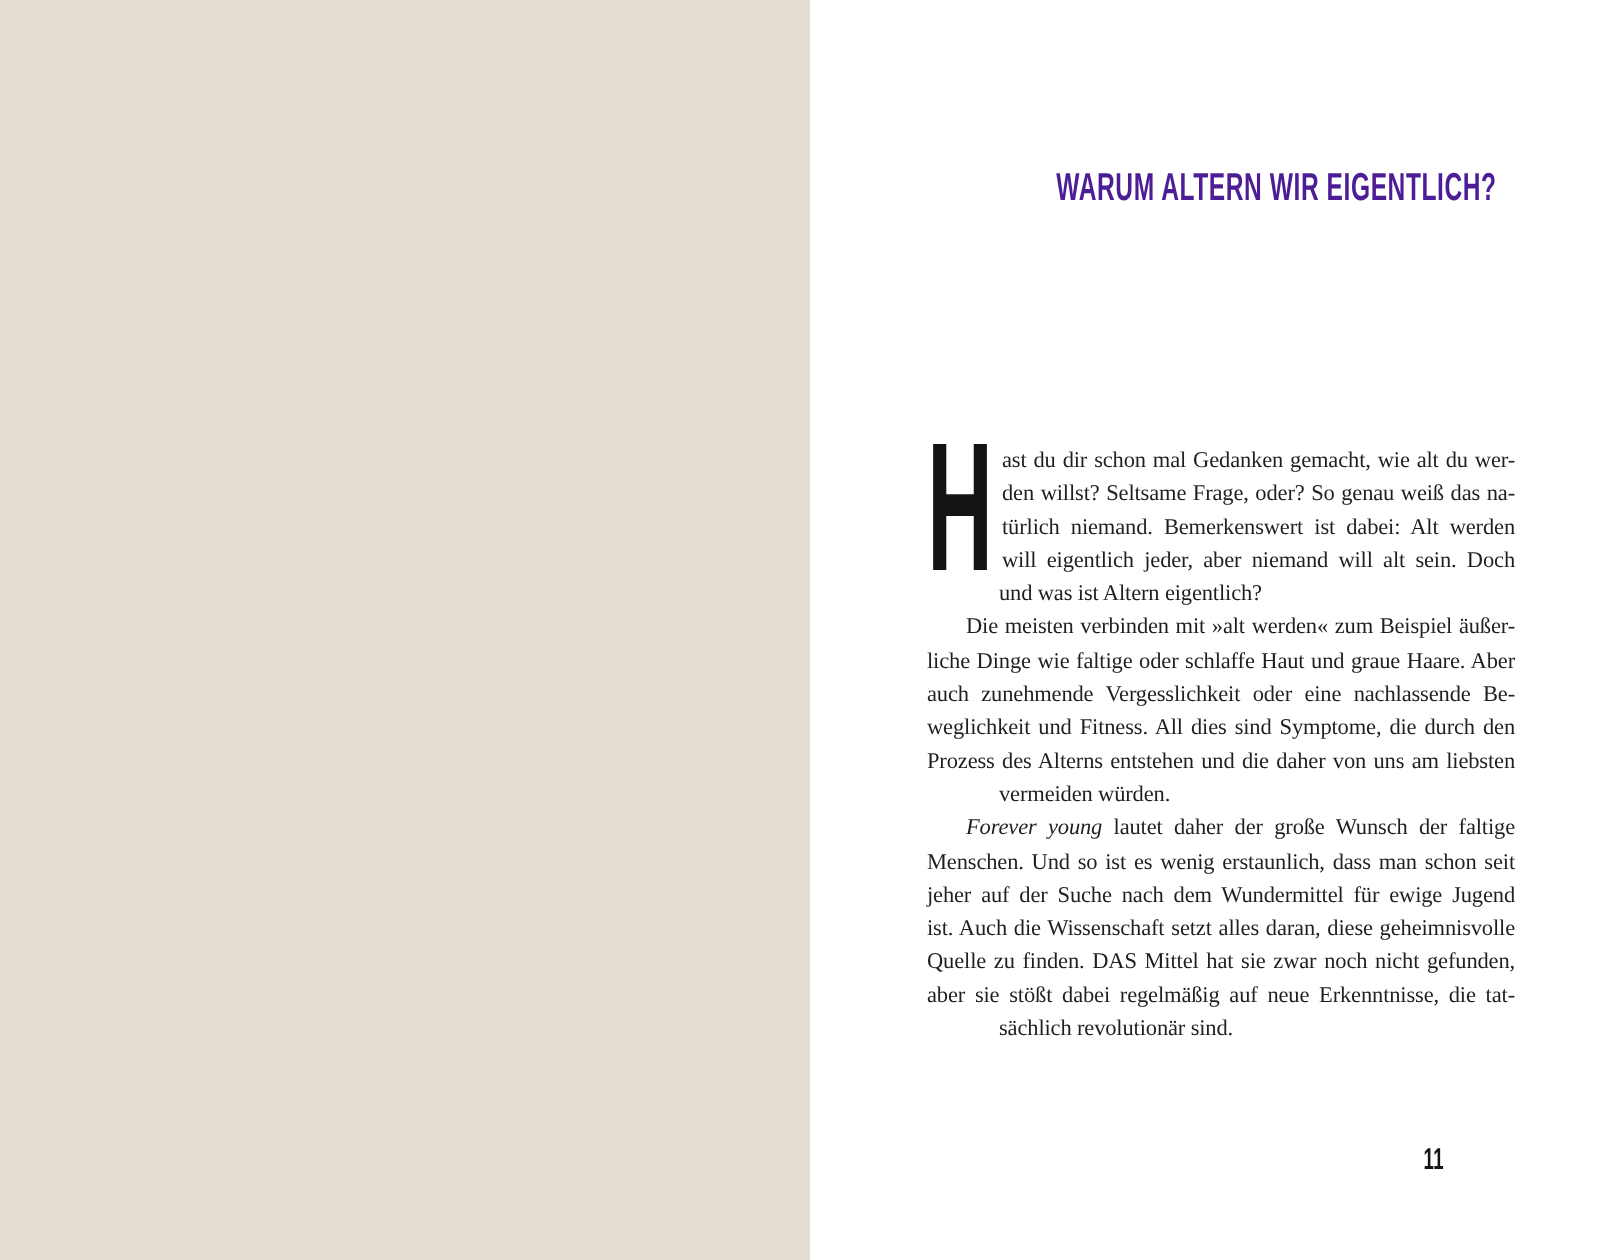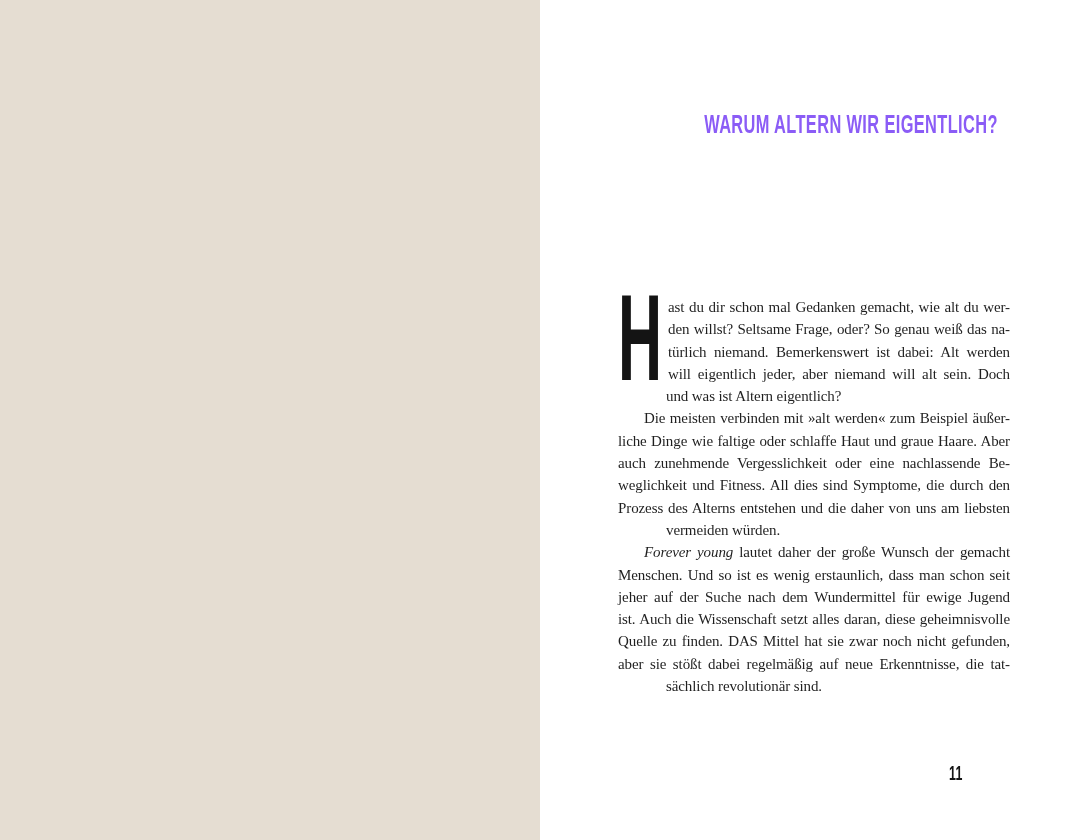--- a/index.html
+++ b/index.html
@@ -106,21 +106,21 @@
 </style>
 </head>
 <body>
 
 <div class="book-spread">
 
   <div class="left-page" style="background: rgb(229, 221, 210);"></div>
 
   <div class="right-page" style="background: rgb(255, 255, 255);"></div>
 
-  <div class="chapter-title" style="color: #8b5cf6; text-decoration: underline;">
+  <div class="chapter-title" style="color: #4c1d95; text-decoration: underline;">
     <span class="condense">WARUM ALTERN WIR EIGENTLICH?</span>
   </div>
 
   <div class="body-text" style="color: rgb(31, 31, 31);">
       <div class="paragraph">
         <span class="drop-cap">H</span>
         <div class="text-line">ast du dir schon mal Gedanken gemacht, wie alt du wer-</div>
         <div class="text-line">den willst? Seltsame Frage, oder? So genau weiß das na-</div>
         <div class="text-line">türlich niemand. Bemerkenswert ist dabei: Alt werden</div>
         <div class="text-line">will eigentlich jeder, aber niemand will alt sein. Doch</div>
@@ -128,21 +128,21 @@
       </div>
       <div class="paragraph">
         <div class="text-line indent">Die meisten verbinden mit »alt werden« zum Beispiel äußer-</div>
         <div class="text-line">liche Dinge wie faltige oder schlaffe Haut und graue Haare. Aber</div>
         <div class="text-line">auch zunehmende Vergesslichkeit oder eine nachlassende Be-</div>
         <div class="text-line">weglichkeit und Fitness. All dies sind Symptome, die durch den</div>
         <div class="text-line">Prozess des Alterns entstehen und die daher von uns am liebsten</div>
         <div class="text-line last">vermeiden würden.</div>
       </div>
       <div class="paragraph">
-        <div class="text-line indent"><i>Forever young</i><span> lautet daher der große Wunsch der gemacht</span></div>
+        <div class="text-line indent"><i>Forever young</i><span> lautet daher der große Wunsch der faltige</span></div>
         <div class="text-line">Menschen. Und so ist es wenig erstaunlich, dass man schon seit</div>
         <div class="text-line">jeher auf der Suche nach dem Wundermittel für ewige Jugend</div>
         <div class="text-line">ist. Auch die Wissenschaft setzt alles daran, diese geheimnisvolle</div>
         <div class="text-line">Quelle zu finden. DAS Mittel hat sie zwar noch nicht gefunden,</div>
         <div class="text-line">aber sie stößt dabei regelmäßig auf neue Erkenntnisse, die tat-</div>
         <div class="text-line last">sächlich revolutionär sind.</div>
       </div>
     </div>
 
   <div class="page-number" style="color: rgb(20, 20, 20);">11</div>

